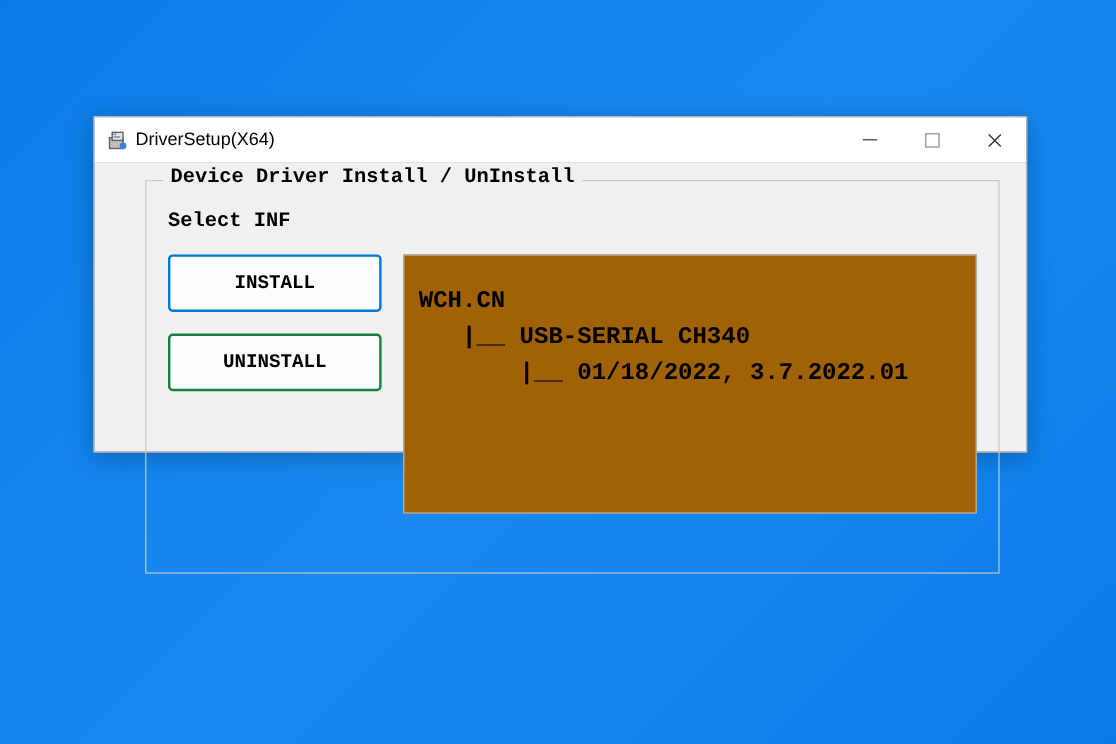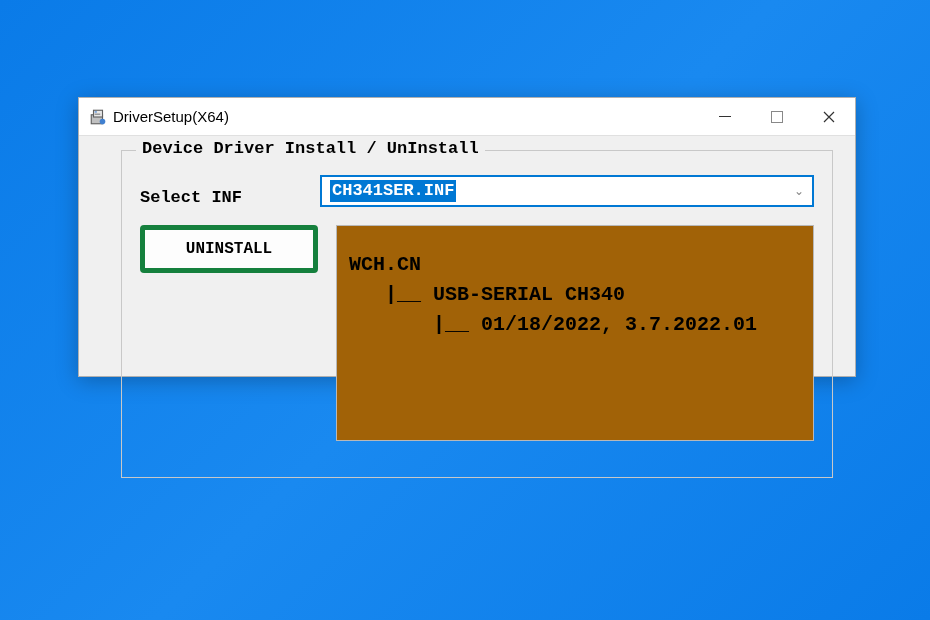--- a/index.html
+++ b/index.html
@@ -119,21 +119,21 @@
     }
     .btncol {
       display: flex;
       flex-direction: column;
       gap: 18px;
       width: 178px;
     }
     .appbtn {
       height: 48px;
       background: #fdfdfd;
-      border: 5px solid #15803d;
+      border: 2px solid #15803d;
       border-radius: 4px;
       font-family: "Courier New", monospace;
       font-weight: bold;
       font-size: 16px;
       display: flex;
       align-items: center;
       justify-content: center;
       cursor: default;
     }
     .appbtn.focused {
@@ -177,28 +177,25 @@
       </div>
     </div>
   </div>
 
   <div class="client">
     <div class="groupbox">
       <div class="group-legend">Device Driver Install / UnInstall</div>
 
       <div class="row-select">
         <div class="select-label">Select INF</div>
-        <div class="combo">
-          <span class="combo-text">CH341SER.INF</span>
-          <span class="combo-arrow">⌄</span>
-        </div>
       </div>
 
       <div class="lower">
         <div class="btncol">
+          <div class="appbtn focused">INSTALL</div>
           <div class="appbtn">UNINSTALL</div>
         </div>
         <div class="infobox"><span>WCH.CN</span>
 <span>   |__ USB-SERIAL CH340</span>
 <span>       |__ 01/18/2022, 3.7.2022.01</span></div>
       </div>
     </div>
   </div>
 </div>
 

